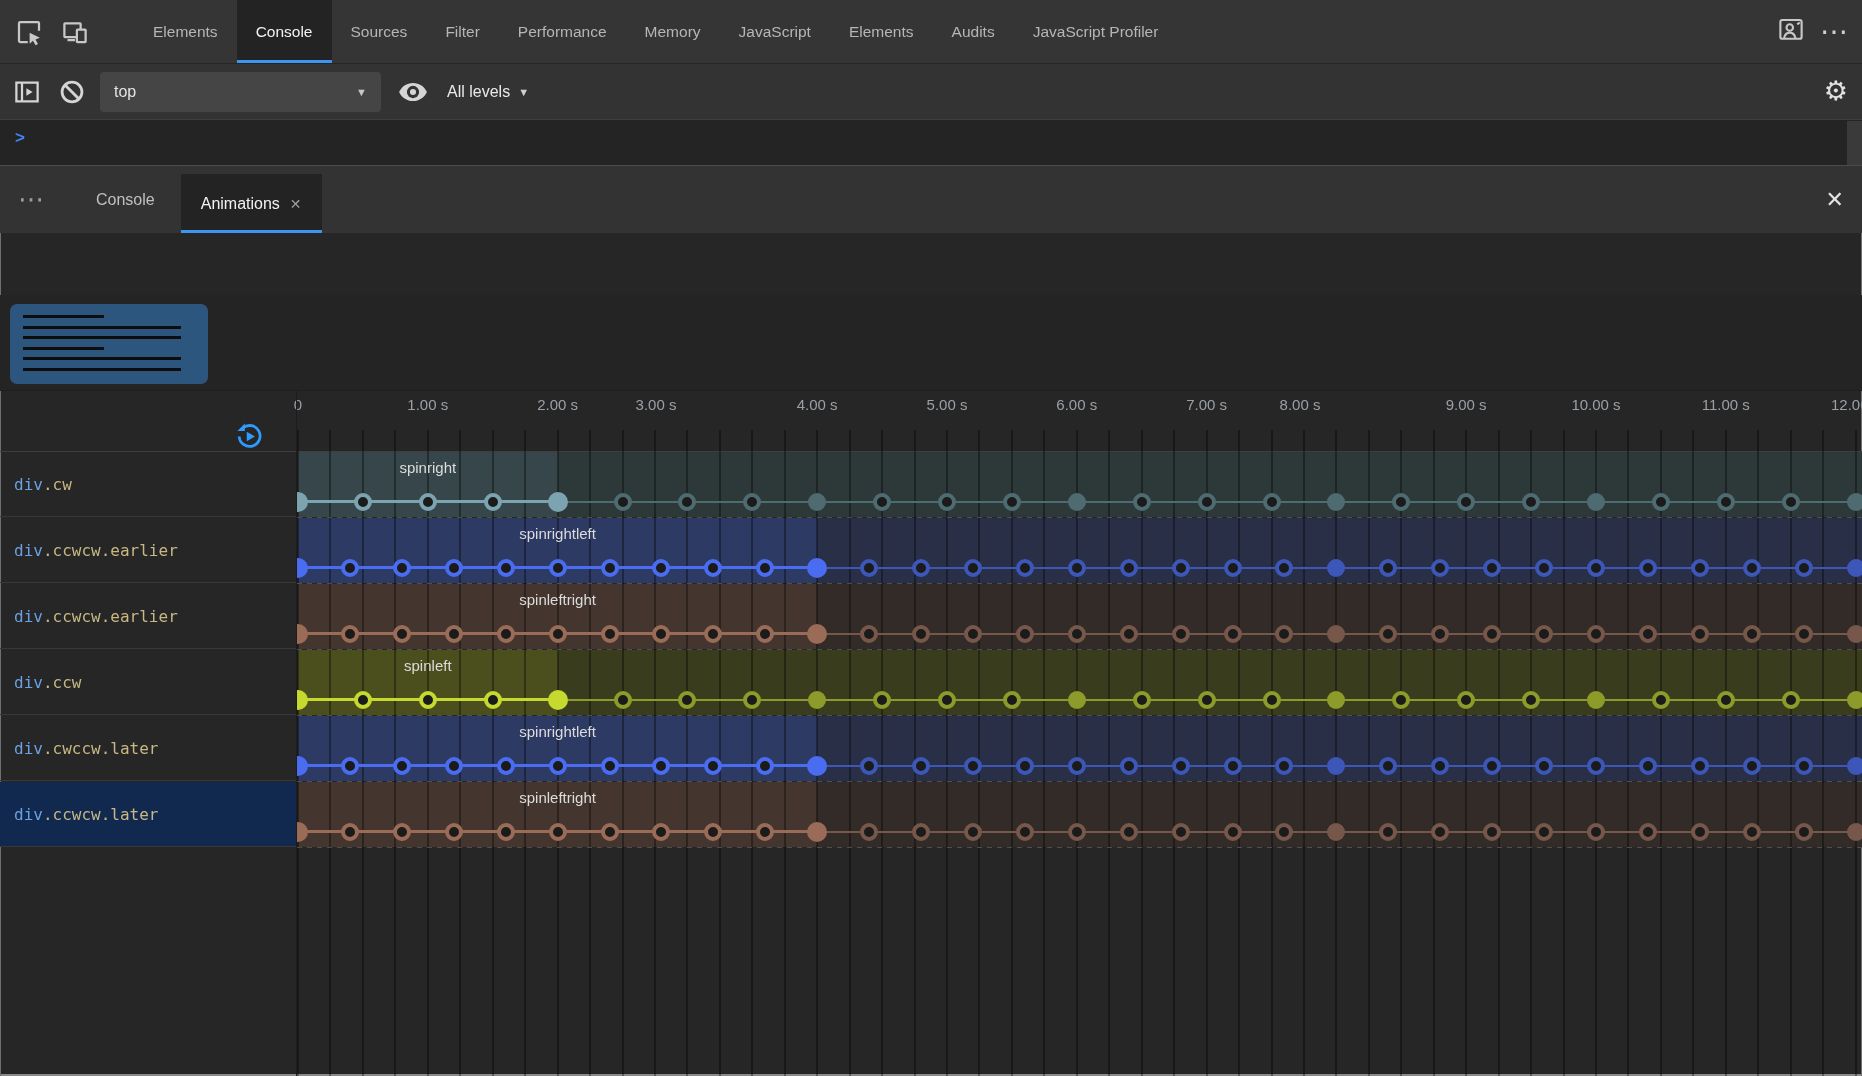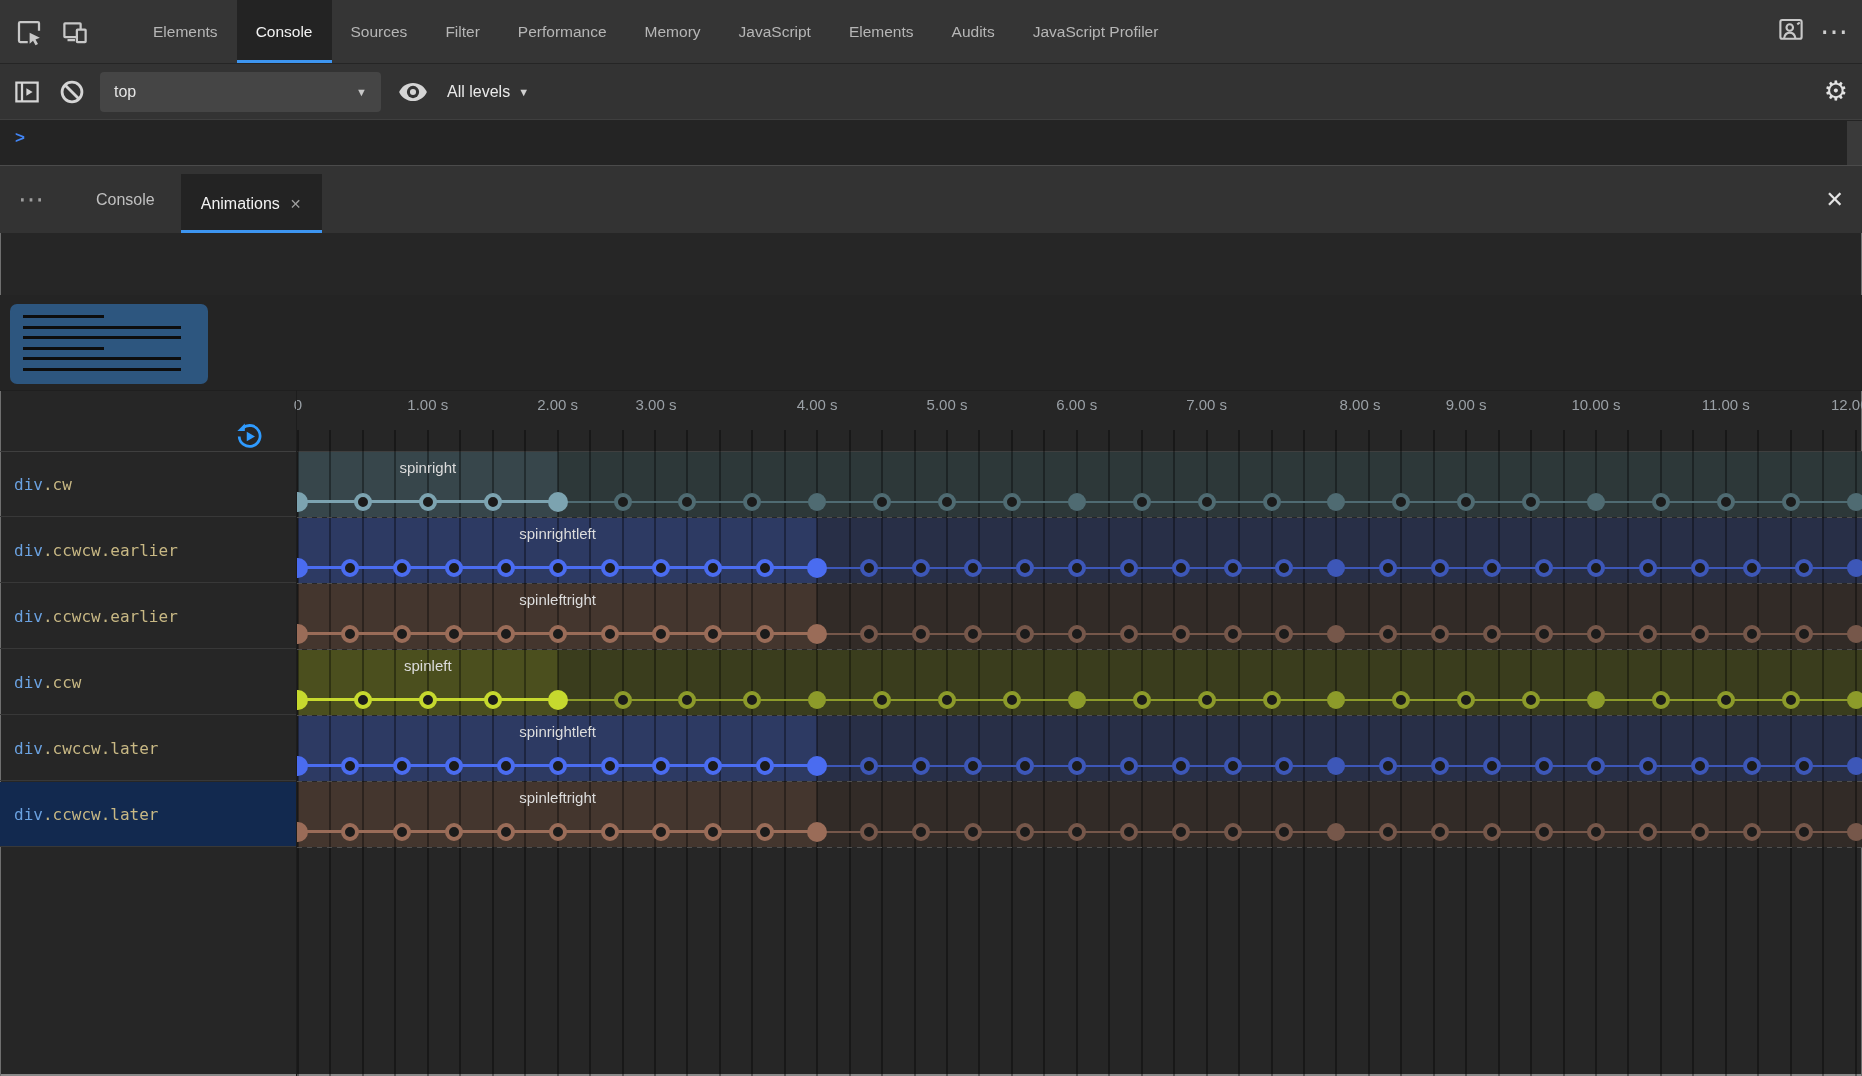--- a/index.html
+++ b/index.html
@@ -190,21 +190,21 @@
         </svg>
     </span>
   <span class="ruler-label" style="left: 298px;">0</span>
       <span class="ruler-label" style="left: 427.8px;">1.00 s</span>
       <span class="ruler-label" style="left: 557.6px;">2.00 s</span>
       <span class="ruler-label" style="left: 656px;">3.00 s</span>
       <span class="ruler-label" style="left: 817.2px;">4.00 s</span>
       <span class="ruler-label" style="left: 947px;">5.00 s</span>
       <span class="ruler-label" style="left: 1076.8px;">6.00 s</span>
       <span class="ruler-label" style="left: 1206.6px;">7.00 s</span>
-      <span class="ruler-label" style="left: 1360px;">8.00 s</span>
+      <span class="ruler-label" style="left: 1300px;">8.00 s</span>
       <span class="ruler-label" style="left: 1466.2px;">9.00 s</span>
       <span class="ruler-label" style="left: 1596px;">10.00 s</span>
       <span class="ruler-label" style="left: 1725.8px;">11.00 s</span>
       <span class="ruler-label" style="left: 1855.6px;">12.00 s</span>
     </div>
   <div class="col-edge"></div>
   <div id="tintLayer">
       <div style="position: absolute; left: 1px; top: 62px; width: 259.6px; height: 65px; background: rgb(55, 70, 75);"></div>
       <div style="position: absolute; left: 260.6px; top: 62px; right: 0px; height: 65px; background: rgb(45, 56, 57);"></div>
       <div style="position: absolute; left: 1px; top: 128px; width: 519.2px; height: 65px; background: rgb(45, 58, 99);"></div>

